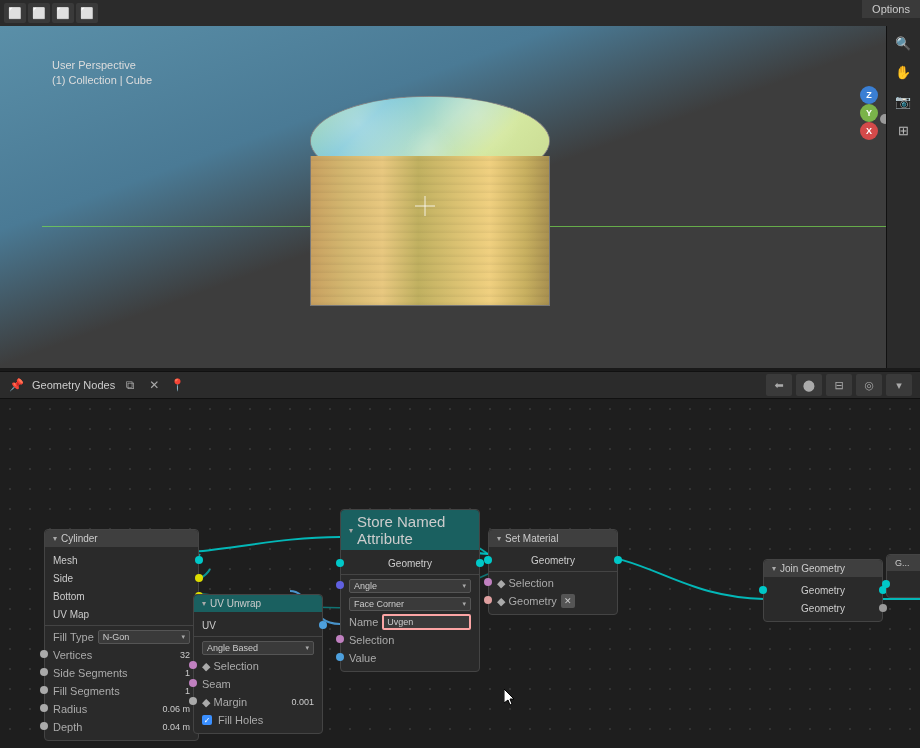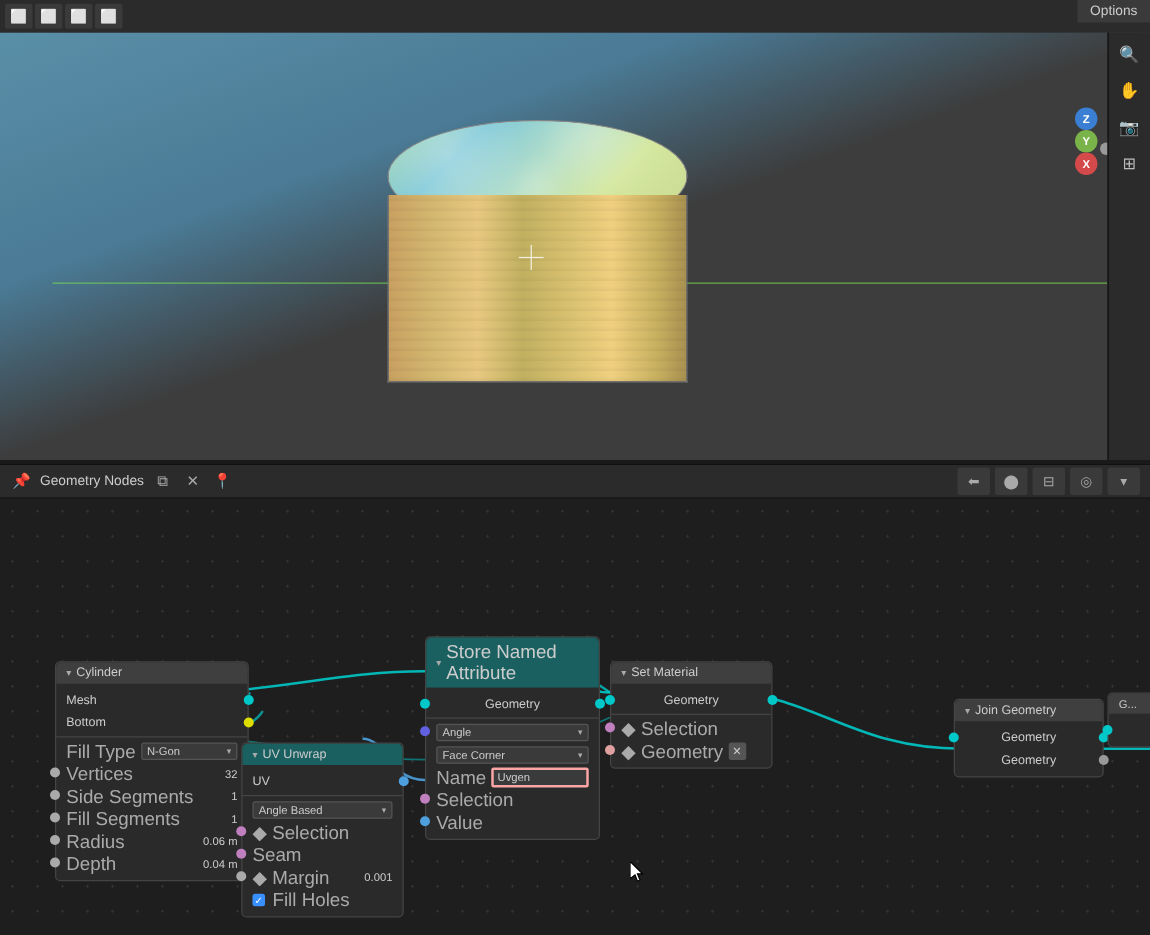--- a/index.html
+++ b/index.html
@@ -138,21 +138,21 @@
     .socket-sel { background: #dddd00; }
     .socket-mat { background: #e0a0a0; }
     .socket-uv { background: #4da0dd; }
     .socket-val { background: #aaa; }
     .socket-bool { background: #c080c0; }
 
     .node-field {
       display: flex; align-items: center; gap: 4px; padding: 1px 8px;
       font-size: 10px; color: #ccc; position: relative; height: 18px;
     }
-    .field-label { color: #aaa; font-size: 15px; }
+    .field-label { color: #aaa; font-size: 11px; }
     .field-val { color: #ccc; font-size: 9px; }
 
     
     .node-dropdown {
       background: #3a3a3a; border: 1px solid #555; border-radius: 2px;
       padding: 1px 4px; font-size: 9px; color: #ccc; display: flex;
       align-items: center; gap: 3px; cursor: pointer; flex: 1;
     }
     .node-dropdown-arrow { margin-left: auto; font-size: 7px; color: #aaa; }
 
@@ -247,20 +247,24 @@
     </div>
   </div>
 
   <div id="crosshair">
     <svg width="20" height="20" viewBox="0 0 20 20">
       <line x1="10" y1="0" x2="10" y2="20" stroke="#fff" stroke-width="1" opacity="0.8"></line>
       <line x1="0" y1="10" x2="20" y2="10" stroke="#fff" stroke-width="1" opacity="0.8"></line>
     </svg>
   </div>
 
+  <div id="vp-info">
+    <div style="font-size:11px;color:#ddd;">User Perspective</div>
+    <div style="font-size:11px;color:#ddd;">(1) Collection | Cube</div>
+  </div>
 
   <div id="axis-gizmo">
     <div id="axis-z">Z</div>
     <div id="axis-y">Y</div>
     <div id="axis-dot"></div>
     <div id="axis-x">X</div>
   </div>
 </div>
 
 <div id="vp-toolbar-right">
@@ -318,22 +322,30 @@
       <div class="node-header header-gray">
         <span class="node-header-arrow">▾</span>
         <span>Cylinder</span>
       </div>
       <div class="node-body">
         <div class="node-row">
           <span>Mesh</span>
           <div class="socket socket-right socket-geo"></div>
         </div>
         <div class="node-row">
+          <span>Side</span>
+          <div class="socket socket-right socket-sel"></div>
+        </div>
+        <div class="node-row">
           <span>Bottom</span>
           <div class="socket socket-right socket-sel"></div>
+        </div>
+        <div class="node-row">
+          <span>UV Map</span>
+          <div class="socket socket-right socket-uv"></div>
         </div>
         <div class="node-sep"></div>
         <div class="node-field">
           <span class="field-label">Fill Type</span>
           <div class="node-dropdown">
             <span>N-Gon</span>
             <span class="node-dropdown-arrow">▾</span>
           </div>
         </div>
         <div class="node-field">

